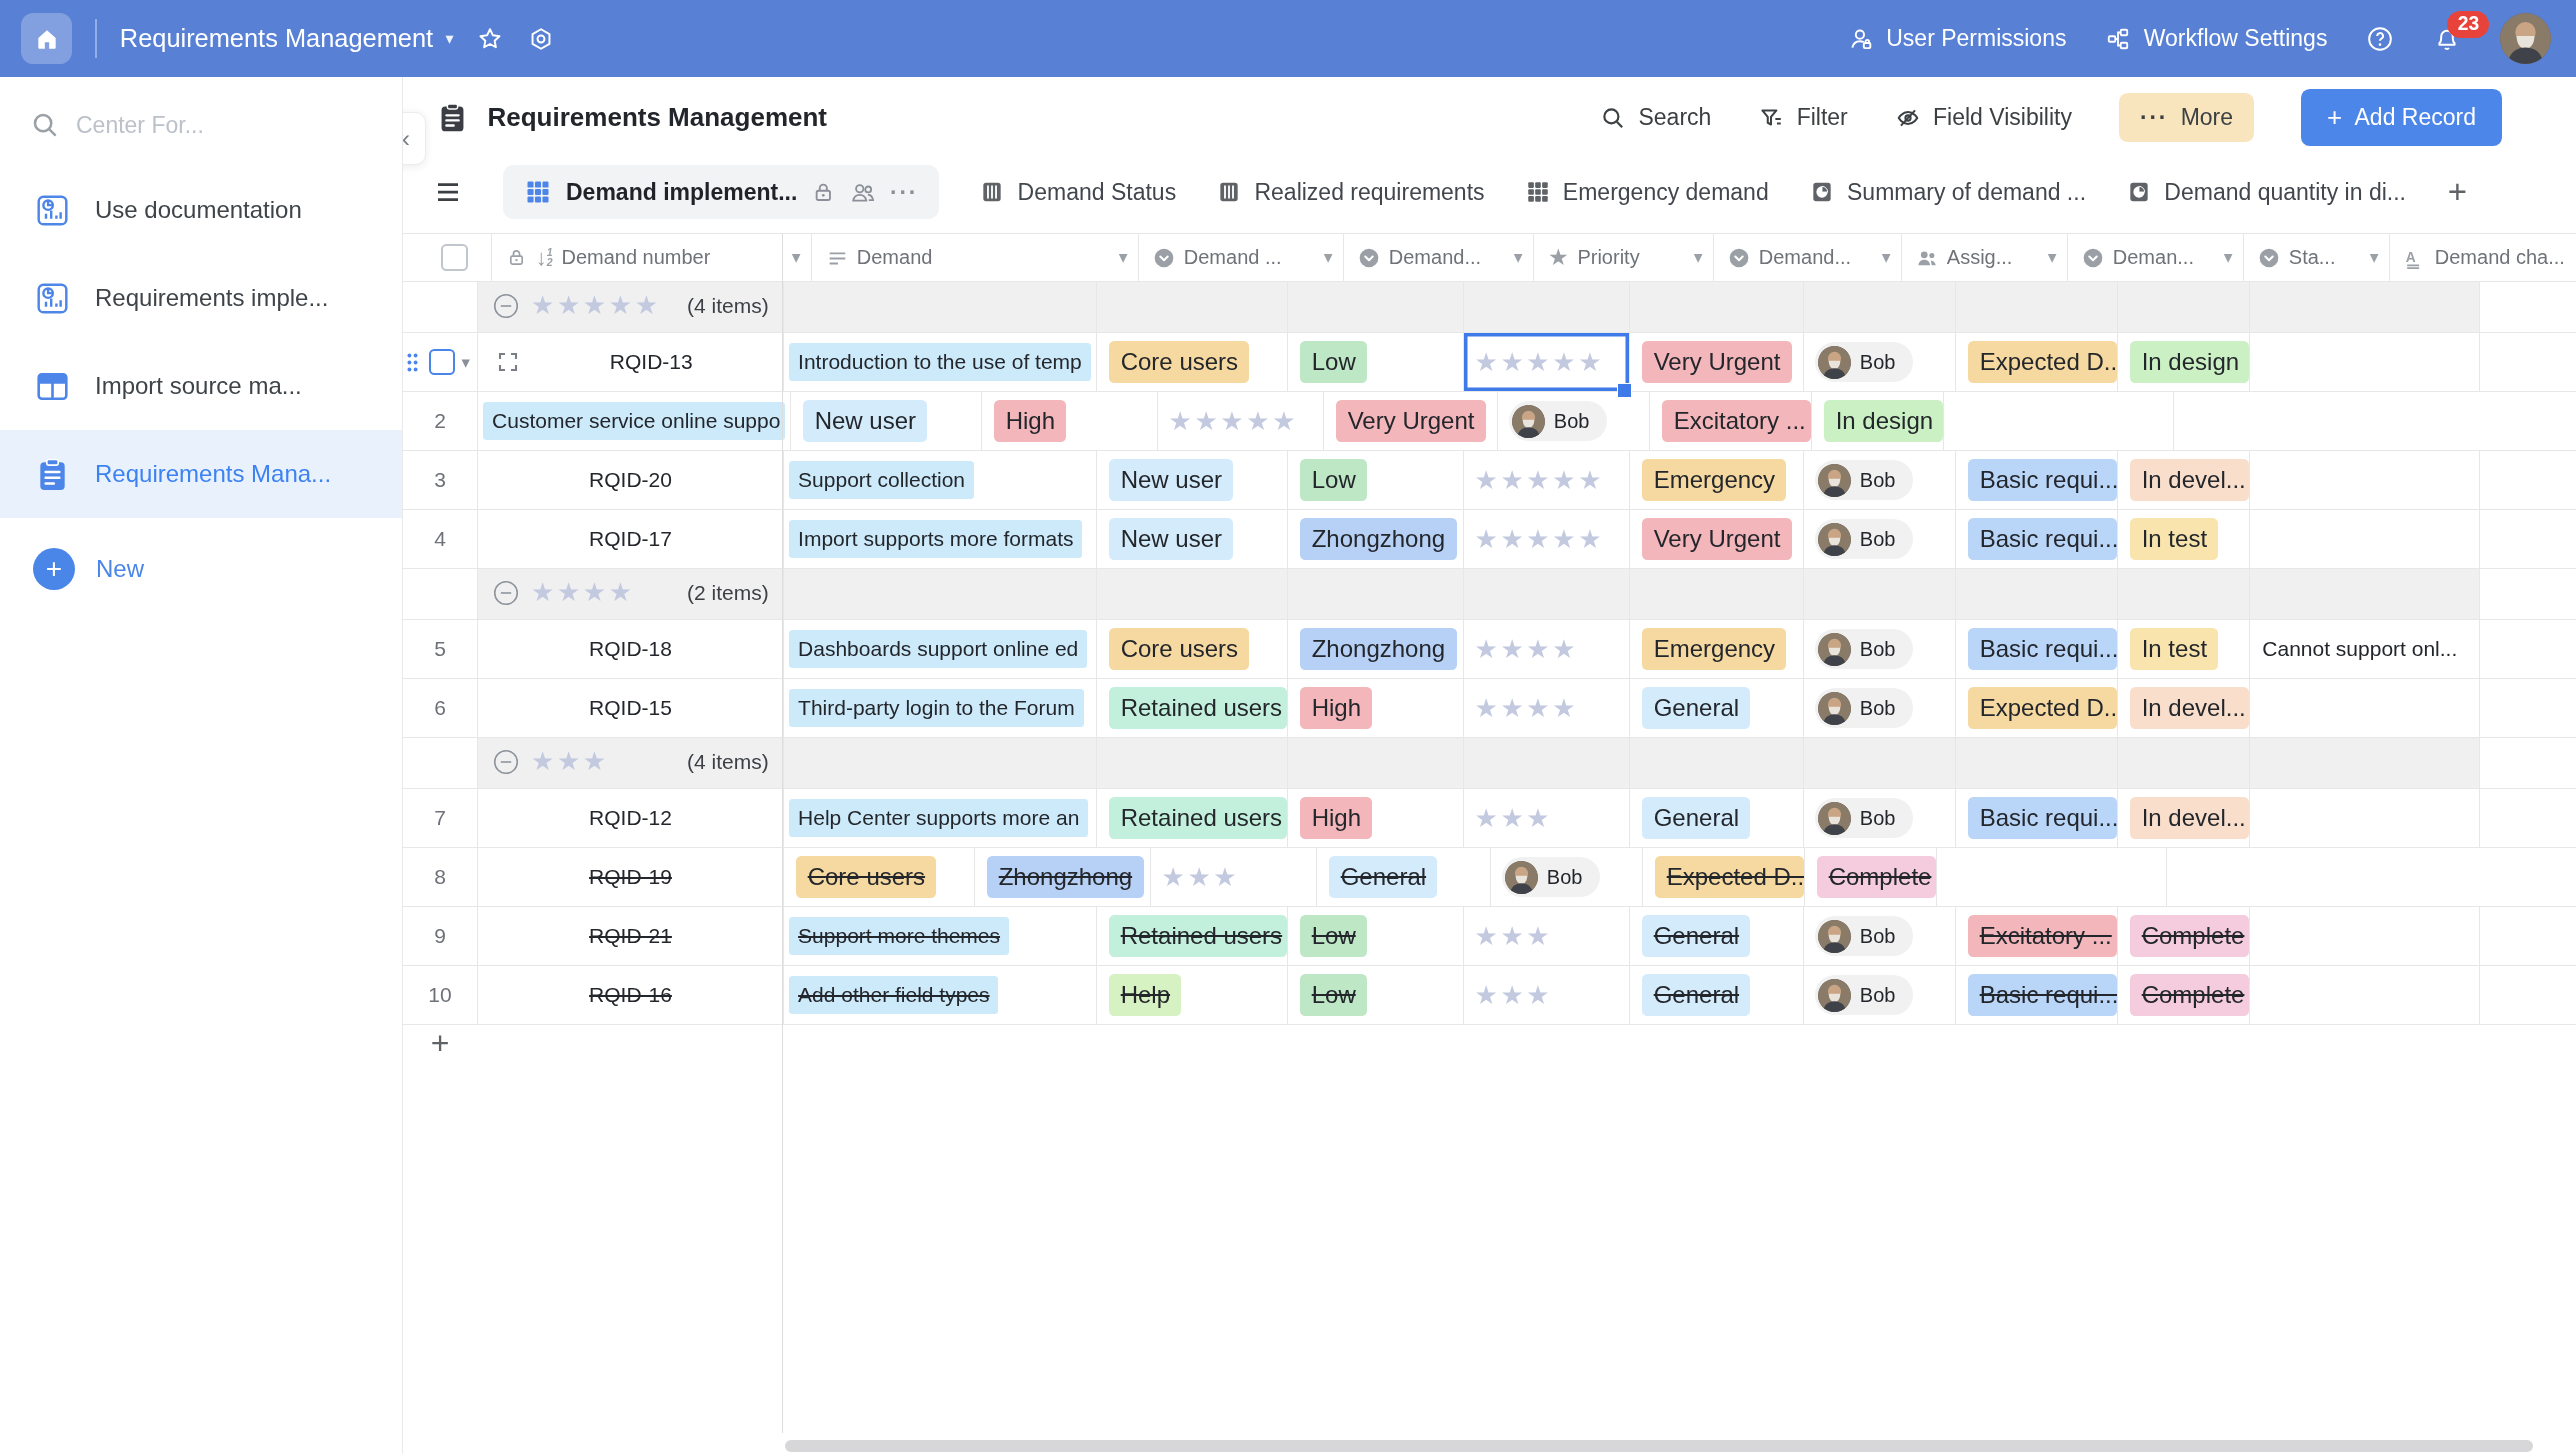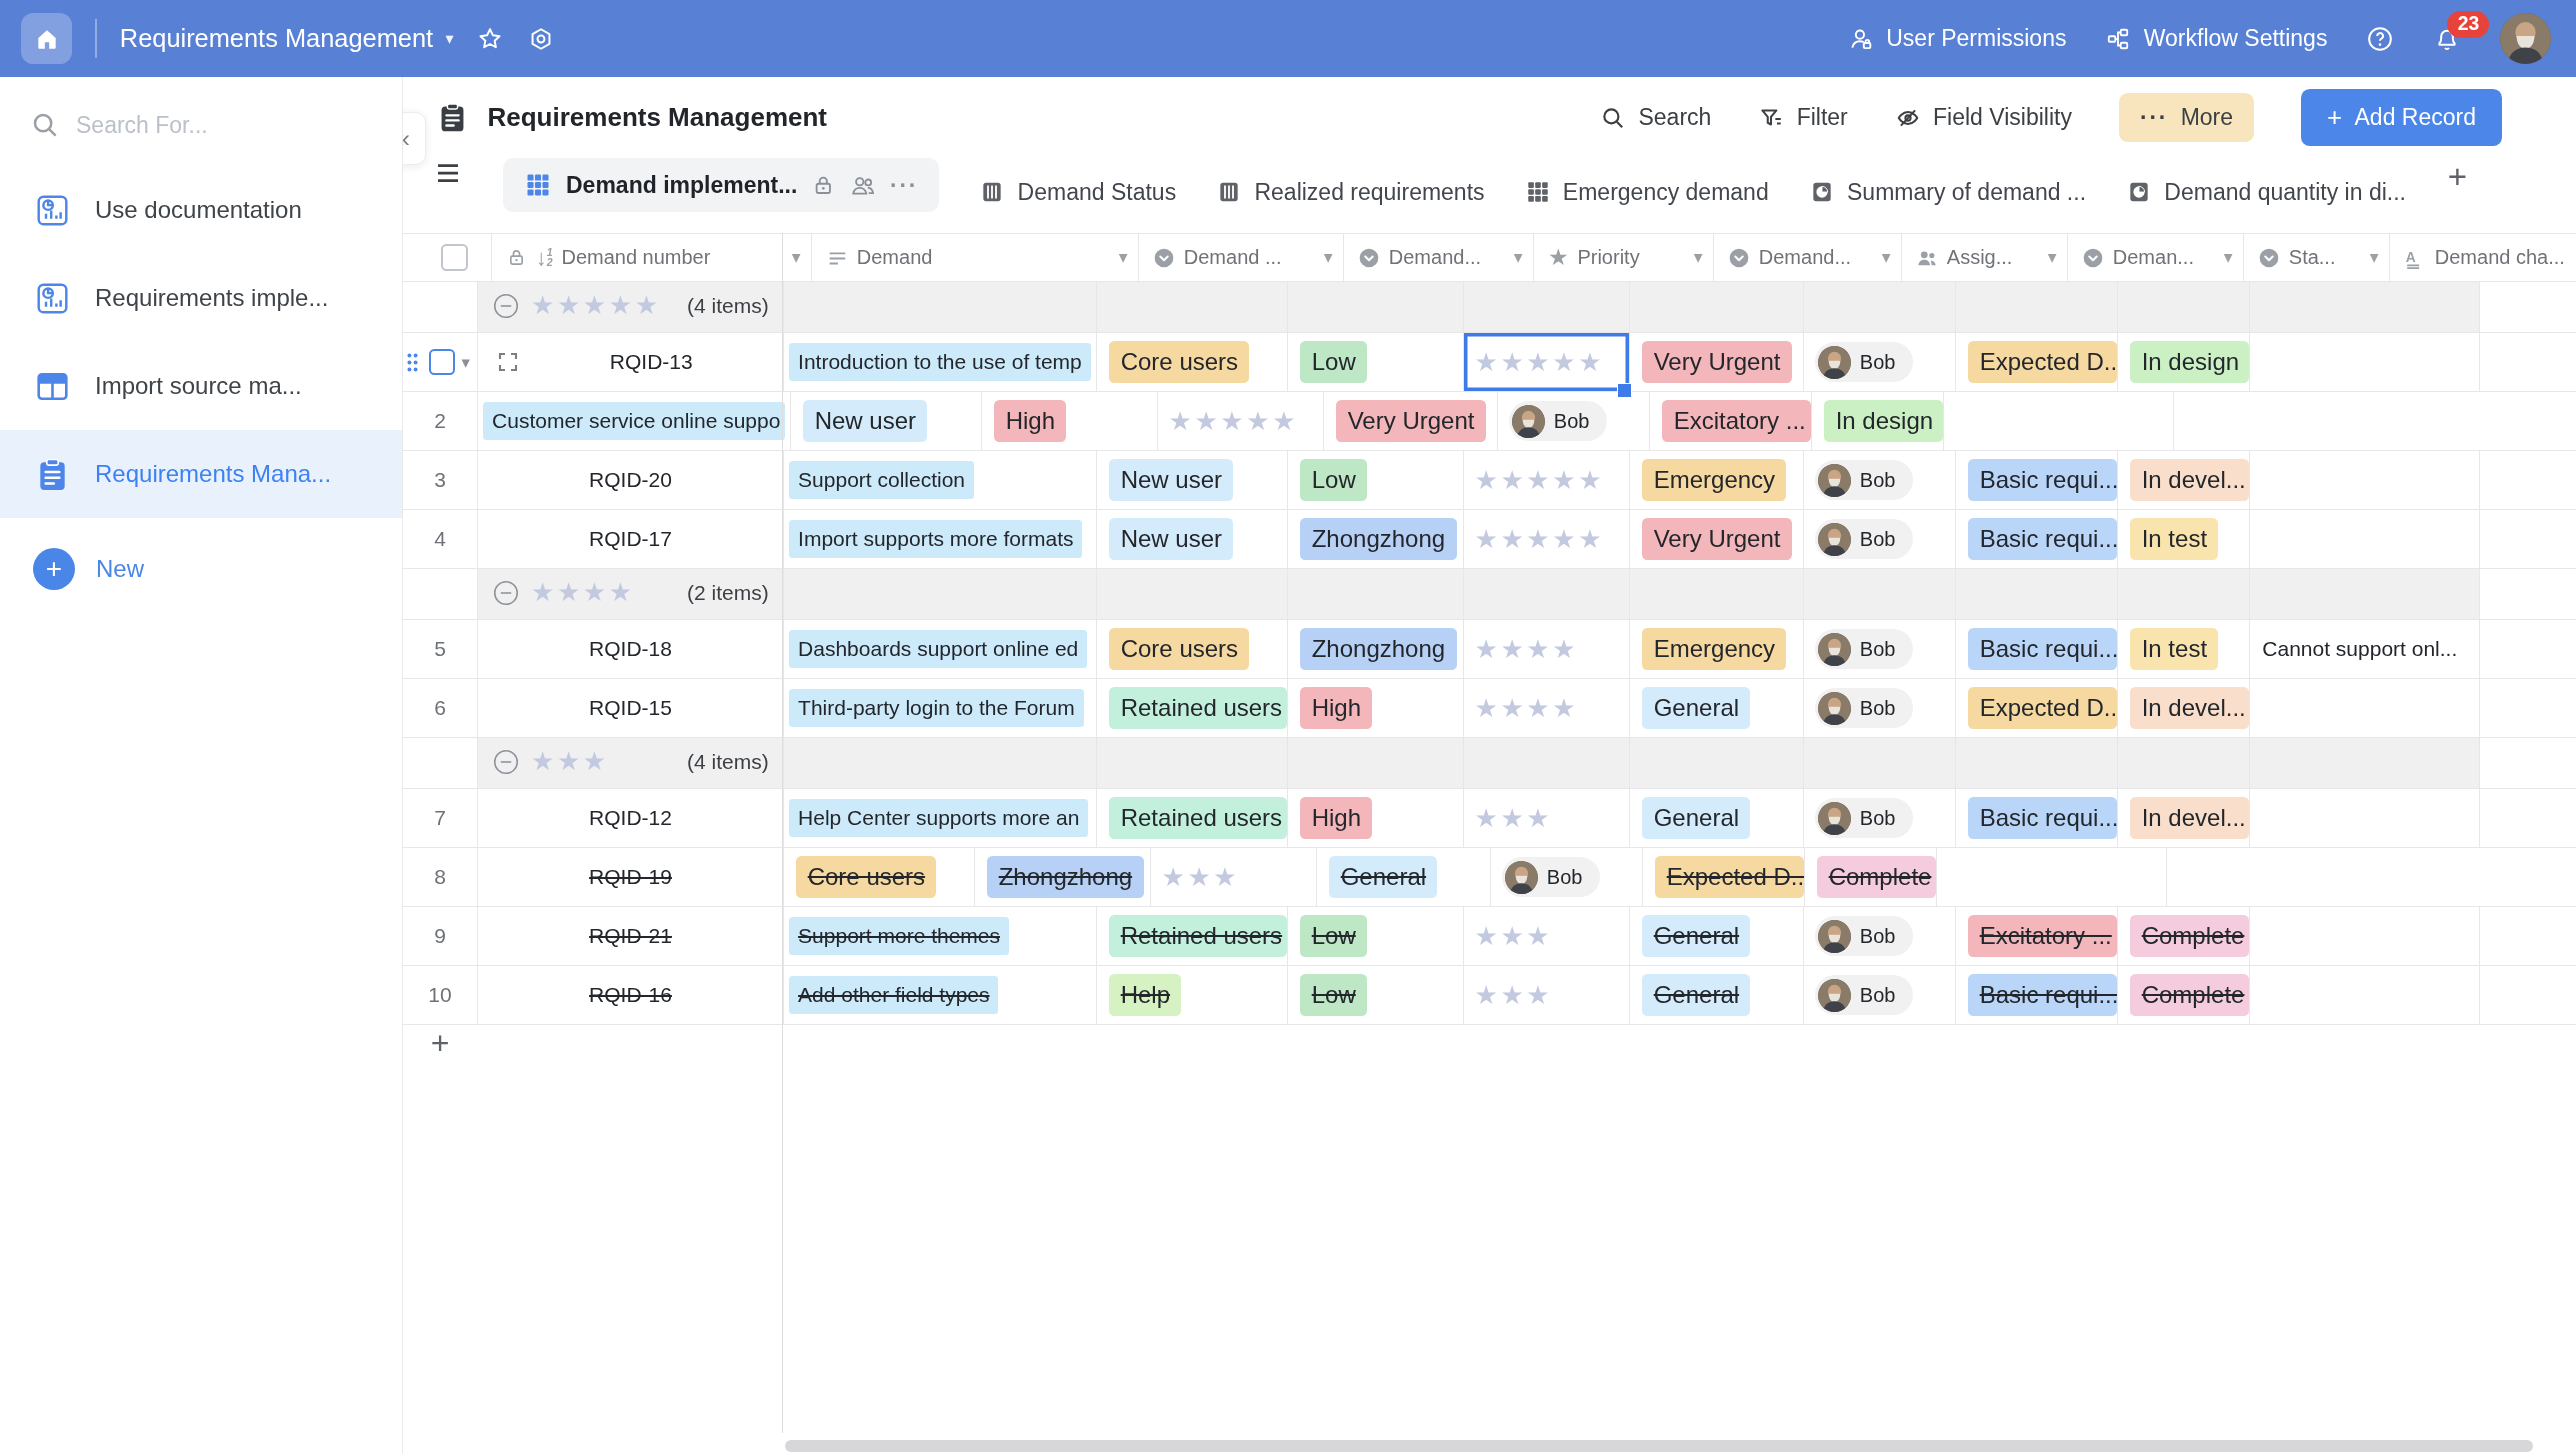--- a/index.html
+++ b/index.html
@@ -34,21 +34,21 @@
     box-shadow:0 1.8px 8.8px rgba(0,0,0,.08);display:flex;align-items:center;justify-content:center;color:#7A7E85;font-size:24.6px;z-index:6;cursor:pointer}
   .main-header{height:81px;display:flex;align-items:center;padding:0 74px 0 32px}
   .mh-title{display:flex;align-items:center;gap:17.5px;font-size:26px;font-weight:700;color:#22252A}
   .mh-tools{margin-left:auto;display:flex;align-items:center;gap:47px;font-size:23px;color:#3C4043}
   .tool{display:flex;align-items:center;gap:12.3px;cursor:pointer}
   .more-chip{background:#F8E5BE;border-radius:8.8px;padding:11.4px 21px;display:flex;align-items:center;gap:12.3px;cursor:pointer}
   .more-dots{letter-spacing:1.8px;font-weight:700;color:#3C4043}
   .add-record{background:#4D86E9;color:#fff;border-radius:8.8px;padding:13px 26px;display:flex;align-items:center;gap:12.3px;font-size:23px;cursor:pointer}
   .add-record .pl{font-size:26px;font-weight:400}
   
-  .tabs{height:68px;display:flex;padding-left:30px;gap:40px;font-size:23px;color:#42464D}
+  .tabs{height:68px;display:flex;align-items:center;padding-left:30px;gap:40px;font-size:23px;color:#42464D}
   .tab{display:flex;align-items:center;gap:12.3px;cursor:pointer;white-space:nowrap}
   .tab-active{background:#F2F3F5;border-radius:10.5px;height:54px;display:flex;align-items:center;gap:14px;padding:0 21px;font-weight:700;color:#1F2329;cursor:pointer}
   .tchip-ic{display:flex;align-items:center}
   .tab-dots{color:#8A8F98;font-weight:700;letter-spacing:1.8px}
   .add-view{font-size:33px;color:#5F6368;cursor:pointer;margin-left:1.8px}
   
   .table{position:absolute;left:0;top:156px;width:2174px}
   .trow{display:flex;border-bottom:0.9px solid #E7E7E9;position:relative;background:#fff}
   .cell{flex:none;border-right:0.9px solid #E7E7E9;display:flex;align-items:center;position:relative;overflow:hidden}
   .cell.nr{border-right:none}
@@ -171,21 +171,21 @@
 <div class="shell">
 
   <aside class="sidebar">
     <div class="sb-search">
       <span>
           <svg width="30" height="30" viewBox="0 0 24 24" fill="none" stroke="#9AA0A6" stroke-width="2">
             <circle cx="10.5" cy="10.5" r="6.5"></circle>
             <path d="M15.5 15.5L20.5 20.5"></path>
           </svg>
         </span>
-      <span>Search For...</span>
+      <span>Center For...</span>
     </div>
     <div class="sb-item">
       <span>
           <svg width="39" height="39" viewBox="0 0 24 24" fill="none" stroke="#4D86E8" stroke-width="1.5">
             <rect x="3.5" y="3.5" width="17" height="17" rx="3"></rect>
             <circle cx="9.3" cy="8.7" r="2.9"></circle>
             <path d="M9.3 5.8v2.9h2.9"></path>
             <path d="M8 17v-3M11.2 17v-5M14.4 17v-2M17 17v-4"></path>
           </svg>
         </span>

